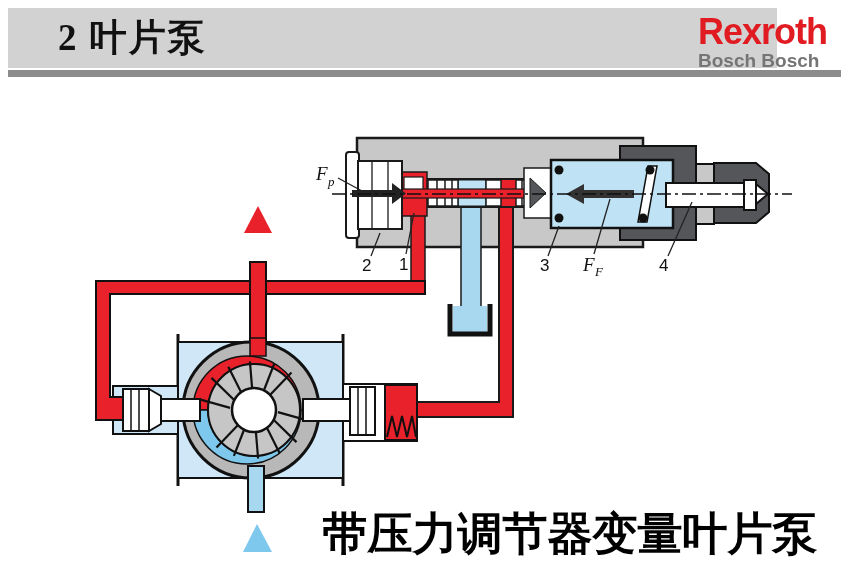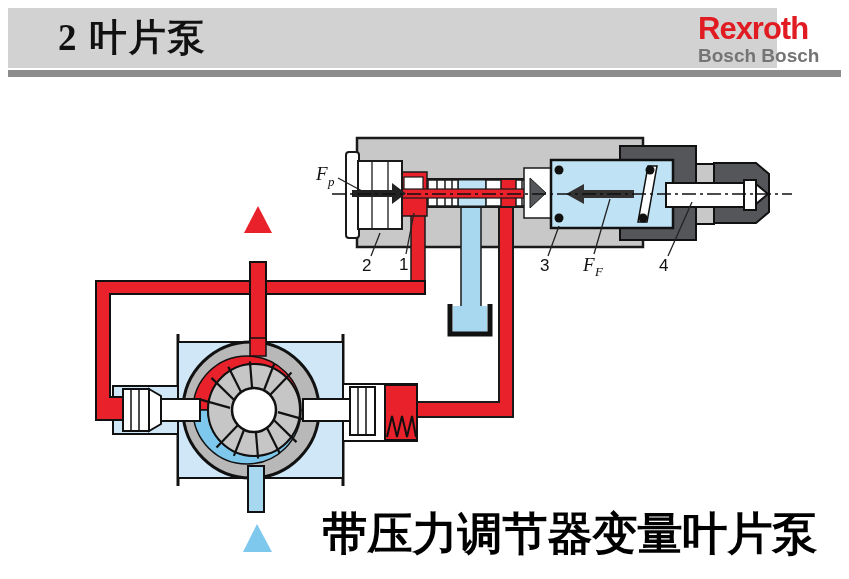--- a/index.html
+++ b/index.html
@@ -3,21 +3,21 @@
 <meta charset="utf-8">
 <style>
   html,body{margin:0;padding:0;background:#ffffff;}
   #page{position:relative;width:849px;height:579px;background:#ffffff;overflow:hidden;
         font-family:"Liberation Sans", sans-serif;}
   #header-bar{position:absolute;left:8px;top:8px;width:769px;height:60px;background:#d2d2d2;
               display:flex;align-items:center;}
   #page-title{font-size:37px;font-weight:bold;color:#111;padding-left:50px;
               font-family:"Liberation Serif", serif;letter-spacing:2px;}
   #logo{position:absolute;left:698px;top:13px;width:140px;line-height:1.05;}
-  #logo-main{color:#e11b22;font-size:31px;font-weight:800;font-family:"Liberation Sans",sans-serif;
+  #logo-main{color:#e11b22;font-size:36px;font-weight:800;font-family:"Liberation Sans",sans-serif;
              letter-spacing:-1px;}
   #logo-sub{color:#757575;font-size:19px;font-weight:bold;letter-spacing:0px;}
   #divider{position:absolute;left:8px;top:70px;width:833px;height:7px;background:#8c8c8c;}
   #diagram{position:absolute;left:0;top:0;width:849px;height:579px;}
   #caption{position:absolute;left:300px;top:504px;width:540px;text-align:center;
            font-size:45px;font-weight:900;color:#000;font-family:"DejaVu Sans", sans-serif;
            white-space:nowrap;}
   text{font-family:"Liberation Sans", sans-serif;}
   .flbl{font-family:"Liberation Serif", serif;font-style:italic;}
 </style>

